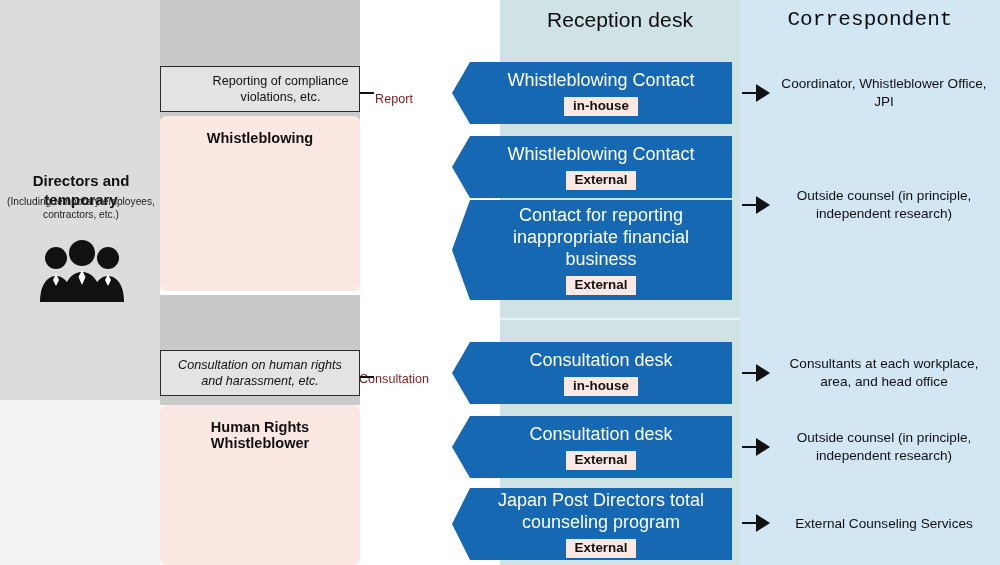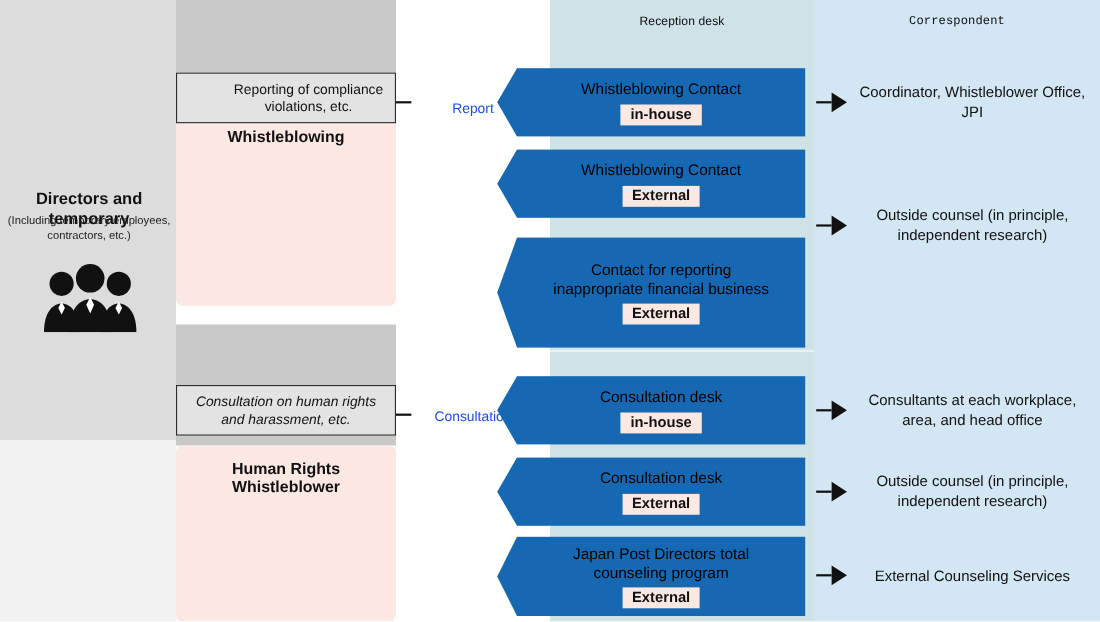--- a/index.html
+++ b/index.html
@@ -33,21 +33,21 @@
     background: #d3e6f4;
   }
 
   
   .col-header {
     position: absolute;
     top: 0;
     height: 40px;
     line-height: 40px;
     text-align: center;
-    font-size: 11px;
+    font-size: 21px;
     color: #0d0d0d;
     letter-spacing: .1px;
   }
   .hdr-reception { left: 500px; width: 240px; }
   .hdr-correspondent { left: 740px; width: 260px; font-family: Liberation Mono, monospace; }
 
   
   .left-zone {
     position: absolute;
     left: 0;
@@ -103,21 +103,21 @@
   }
   .cat-panel .cat-label {
     position: absolute;
     left: 0;
     width: 200px;
     text-align: center;
     font-size: 14.5px;
     font-weight: bold;
     color: #111;
   }
-  .cat-whistle { top: 103px; height: 175px; }
+  .cat-whistle { top: 116px; height: 175px; }
   .cat-whistle .cat-label { top: 14px; }
   .cat-human { top: 405px; height: 160px; }
   .cat-human .cat-label { top: 14px; }
 
   
   .action-box {
     position: absolute;
     left: 160px;
     width: 200px;
     background: #e3e3e3;
@@ -131,62 +131,62 @@
     color: #111;
     line-height: 1.3;
     padding: 2px 6px;
   }
   .action-report { top: 66px; height: 46px; padding-left: 47px; }
   .action-consult { top: 350px; height: 46px; font-style: italic; }
 
   
   .mid-label {
     position: absolute;
-    left: 378px;
+    left: 342px;
     width: 104px;
     text-align: center;
     font-size: 12.6px;
-    color: #1d4ed8;
+    color: #7f1d1d;
   }
   .mid-report { top: 92px; }
   .mid-consult { top: 372px; }
 
   
   .rbox {
     position: absolute;
     left: 470px;
     width: 262px;
     background: #1668b3;
     color: #ffffff;
     display: flex;
     flex-direction: column;
     align-items: center;
     justify-content: center;
     text-align: center;
     box-sizing: border-box;
     padding: 4px 26px;
   }
   .rbox .rtitle {
-    font-size: 14px;
+    font-size: 18px;
     line-height: 1.22;
-    color: #000000;
+    color: #ffffff;
   }
   .rbox .rbadge {
     margin-top: 5px;
     display: inline-block;
     background: #fce8e2;
     color: #111;
     font-size: 13.4px;
     font-weight: bold;
     padding: 1px 9px 2px 9px;
     line-height: 1.2;
   }
   .rb1 { top: 62px;  height: 62px; }
   .rb2 { top: 136px; height: 62px; }
-  .rb3 { top: 216px; height: 100px; }
+  .rb3 { top: 200px; height: 100px; }
   .rb4 { top: 342px; height: 62px; }
   .rb5 { top: 416px; height: 62px; }
   .rb6 { top: 488px; height: 72px; }
 
   
   .rbox::before {
     content: "";
     position: absolute;
     left: -18px;
     top: 0;

